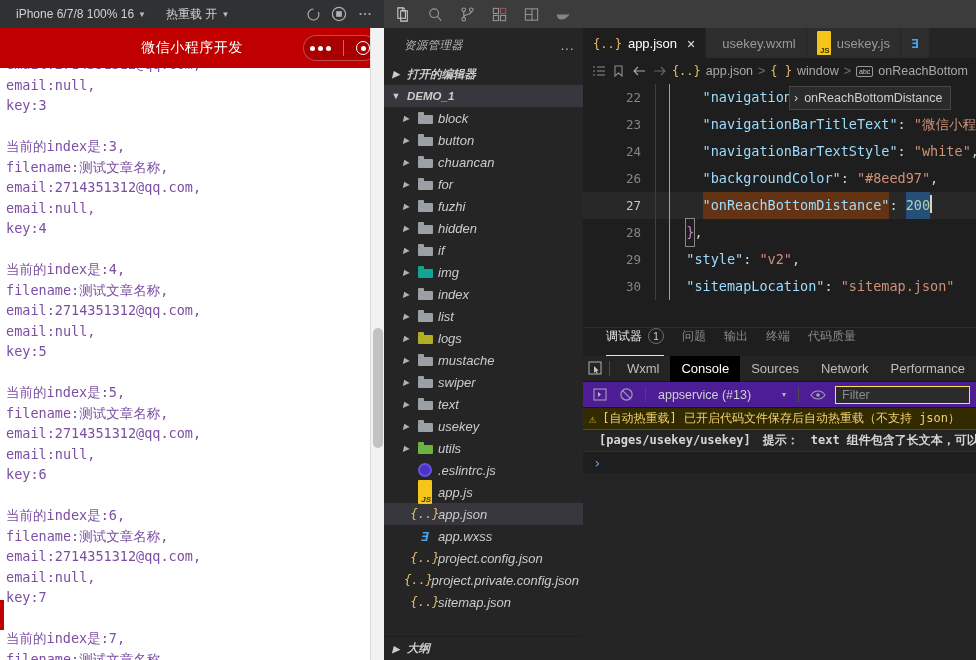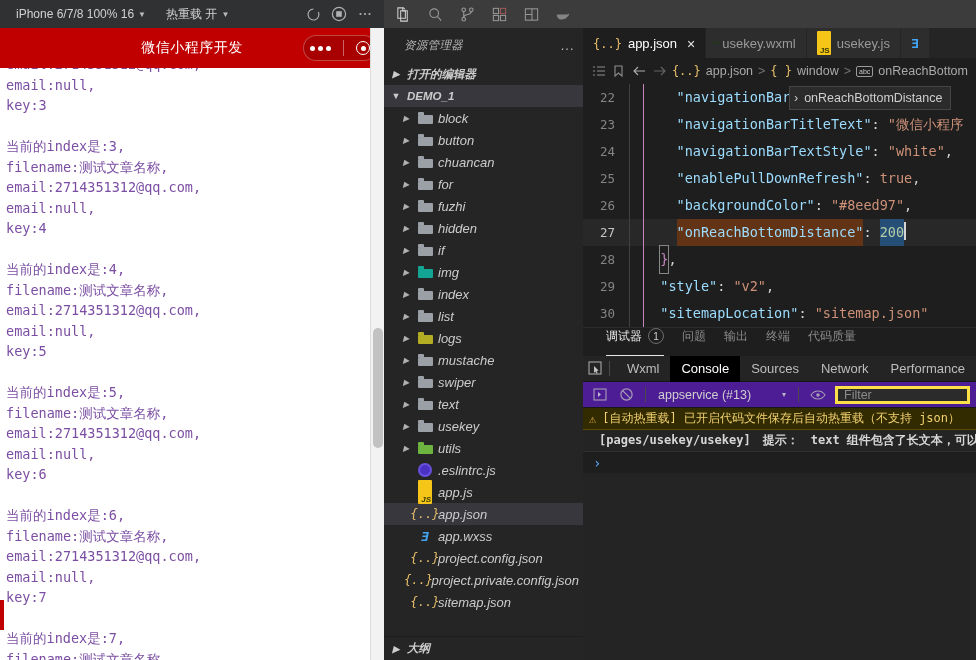--- a/index.html
+++ b/index.html
@@ -157,21 +157,21 @@
   .bc-abc {
     border: 1px solid #9a9a9a; border-radius: 2px; font-size: 7px; padding: 0 2px;
     line-height: 9px; color: #c8c8c8;
   }
 
   .code {
     flex: 1 1 auto; position: relative; overflow: hidden; background: #1e1e1e;
     font-family: "DejaVu Sans Mono", "Liberation Mono", monospace;
     font-size: 13.5px; line-height: 27px;
   }
-  .cline { display: flex; height: 27px; align-items: flex-start; white-space: pre; }
+  .cline { display: flex; height: 27px; align-items: flex-start; white-space: pre; padding-left: 26px; }
   .cline.active { background: #282828; }
   .gut {
     width: 46px; flex: 0 0 46px; text-align: right; padding-right: 14px;
     color: #858585; font-size: 12.5px;
   }
   .cline.active .gut { color: #c6c6c6; }
   .indent-guide { width: 1px; background: #404040; height: 27px; flex: 0 0 1px; margin-right: 0; }
   .ind-pink { width: 1px; background: #c586c0; height: 27px; flex: 0 0 1px; }
   .ctext { padding-left: 0; }
   .sp { display: inline-block; }
@@ -222,21 +222,21 @@
   .con-toolbar {
     height: 26px; flex: 0 0 26px; display: flex; align-items: center; gap: 0; padding-left: 4px;
     background: #4c1d95; border-bottom: 1px solid #181818;
   }
   .ct-btn { width: 26px; height: 22px; display: flex; align-items: center; justify-content: center; opacity: .8; }
   .ctx-select {
     display: flex; align-items: center; gap: 0; color: #cfcfcf; font-size: 12.5px;
     padding-left: 6px; min-width: 140px; justify-content: space-between; padding-right: 6px;
   }
   .filter-box {
-    flex: 1 1 auto; height: 18px; background: #2b2b2b; border: 3px solid #fde047;
+    flex: 1 1 auto; height: 18px; background: #2b2b2b; border: 1px solid #fde047;
     color: #8c8c8c; font-size: 12.5px; display: flex; align-items: center; padding: 0 6px; margin-left: 4px; margin-right: 6px;
   }
   .con-rows { flex: 1 1 auto; overflow: hidden; background: #242424; }
   .crow {
     min-height: 21px; display: flex; align-items: center; gap: 6px; padding: 2px 6px;
     font-family: "DejaVu Sans Mono", "Liberation Mono", monospace; font-size: 12px;
     white-space: nowrap; border-bottom: 1px solid #2f2f2f;
   }
   .crow.warn { background: #332b00; color: #f0d070; border-bottom: 1px solid #5c4d00; }
   .crow.info { background: #242424; color: #d6d6d6; border-bottom: 1px solid #2f2f2f; }
@@ -617,21 +617,20 @@
         </div>
 
         <div class="code" id="code">
           <div class="sticky-pop">
             <span>›</span>
             <span>onReachBottomDistance</span>
           </div>
         <div class="cline"><span class="gut">22</span><span class="indent-guide"></span><span style="width: 13px; flex: 0 0 13px;"></span><span class="ind-pink"></span><span class="ctext"><span class="sp p">    </span><span class="sp k">"navigationBarB</span></span></div>
             <div class="cline"><span class="gut">23</span><span class="indent-guide"></span><span style="width: 13px; flex: 0 0 13px;"></span><span class="ind-pink"></span><span class="ctext"><span class="sp p">    </span><span class="sp k">"navigationBarTitleText"</span><span class="sp p">: </span><span class="sp s">"微信小程序</span></span></div>
             <div class="cline"><span class="gut">24</span><span class="indent-guide"></span><span style="width: 13px; flex: 0 0 13px;"></span><span class="ind-pink"></span><span class="ctext"><span class="sp p">    </span><span class="sp k">"navigationBarTextStyle"</span><span class="sp p">: </span><span class="sp s">"white"</span><span class="sp p">,</span></span></div>
-            <div class="cline"><span class="gut">25</span><span class="indent-guide"></span><span style="width: 13px; flex: 0 0 13px;"></span><span class="ind-pink"></span><span class="ctext"><span class="sp p">    </span><span class="sp k">"enablePullDownRefresh"</span><span class="sp p">: </span><span class="sp s">true</span><span class="sp p">,</span></span></div>
             <div class="cline"><span class="gut">26</span><span class="indent-guide"></span><span style="width: 13px; flex: 0 0 13px;"></span><span class="ind-pink"></span><span class="ctext"><span class="sp p">    </span><span class="sp k">"backgroundColor"</span><span class="sp p">: </span><span class="sp s">"#8eed97"</span><span class="sp p">,</span></span></div>
             <div class="cline active"><span class="gut">27</span><span class="indent-guide"></span><span style="width: 13px; flex: 0 0 13px;"></span><span class="ind-pink"></span><span class="ctext"><span class="sp p">    </span><span class="sp k find-hl">"onReachBottomDistance"</span><span class="sp p">: </span><span class="sp n sel-hl">200</span><span class="cursor"></span></span></div>
             <div class="cline"><span class="gut">28</span><span class="indent-guide"></span><span style="width: 13px; flex: 0 0 13px;"></span><span class="ind-pink"></span><span class="ctext"><span class="sp p">  </span><span class="sp brace-p brace-box">}</span><span class="sp p">,</span></span></div>
             <div class="cline"><span class="gut">29</span><span class="indent-guide"></span><span style="width: 13px; flex: 0 0 13px;"></span><span class="ind-pink"></span><span class="ctext"><span class="sp p">  </span><span class="sp k">"style"</span><span class="sp p">: </span><span class="sp s">"v2"</span><span class="sp p">,</span></span></div>
             <div class="cline"><span class="gut">30</span><span class="indent-guide"></span><span style="width: 13px; flex: 0 0 13px;"></span><span class="ind-pink"></span><span class="ctext"><span class="sp p">  </span><span class="sp k">"sitemapLocation"</span><span class="sp p">: </span><span class="sp s">"sitemap.json"</span></span></div>
           </div>
 
         <div class="panel">
           <div class="panel-tabs" id="ptabs">
               <div class="ptab active">

